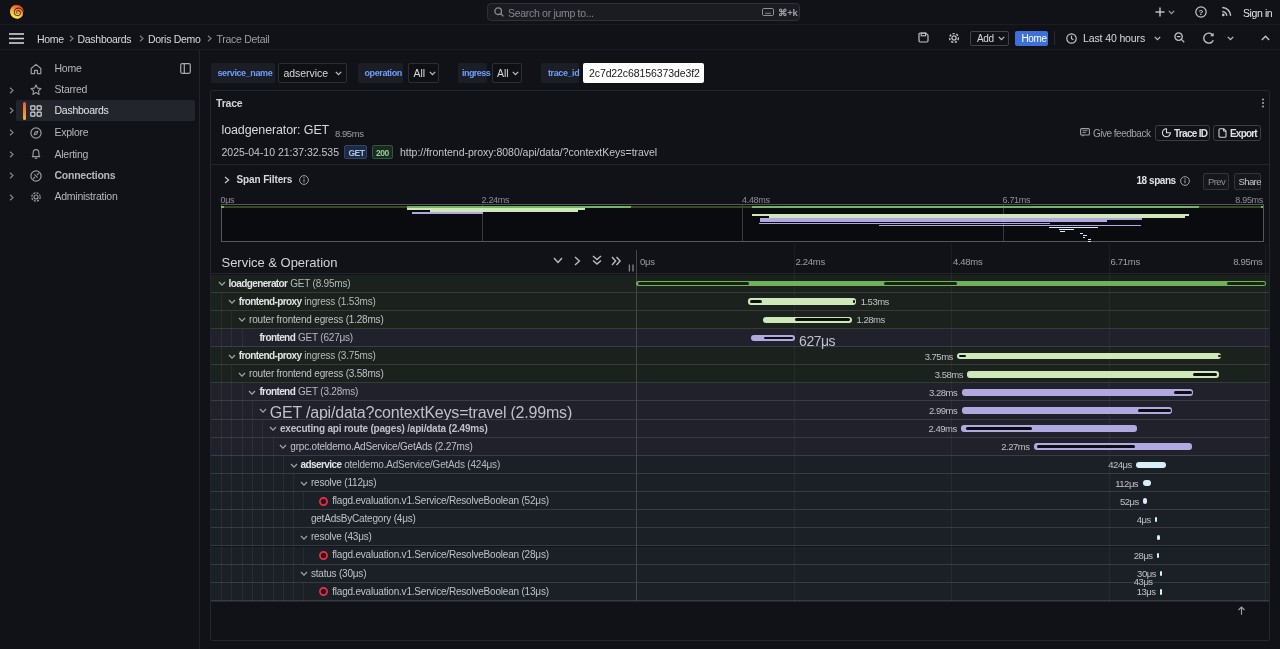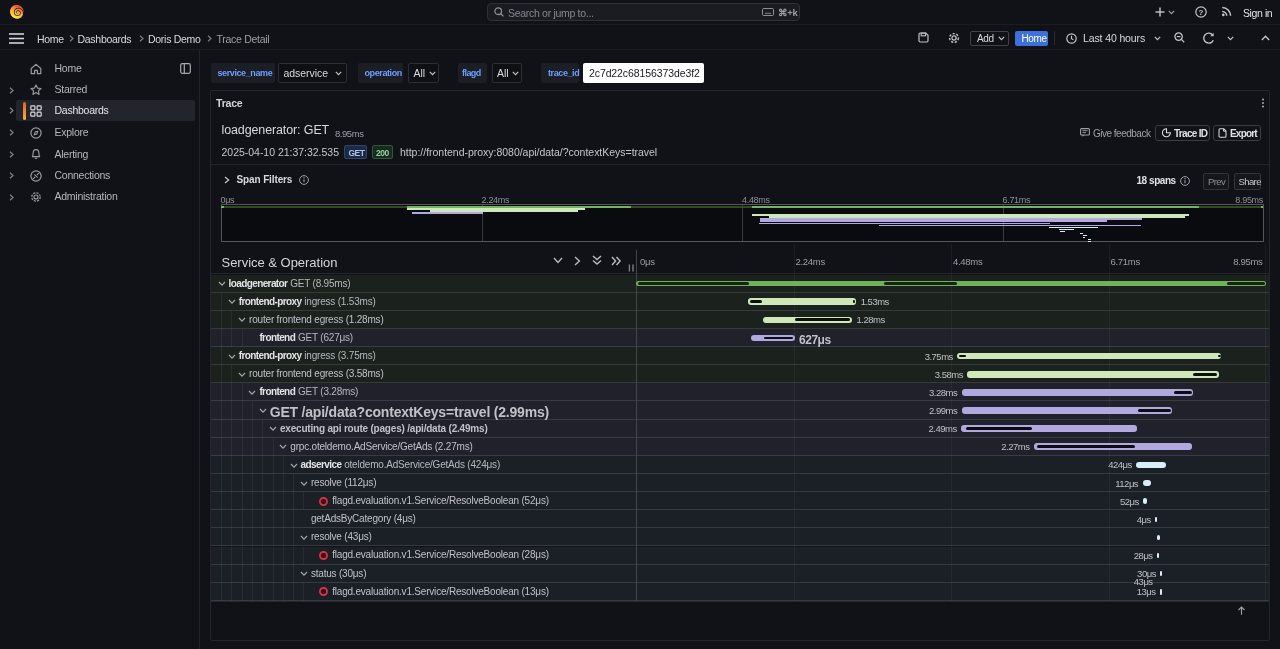--- a/index.html
+++ b/index.html
@@ -147,21 +147,21 @@
     <path d="M4.9 9.8 a1.2 1.2 0 0 0 2.2 0" fill="none" stroke="#9a9ba3" stroke-width="1.1"></path>
   </svg>
 <div class="txt" style="left:54.5px;top:147.5px;font-size:10.5px;color:#b5b6be;font-weight:400;letter-spacing:-0.25px;">Alerting</div>
 <svg class="abs" style="left:9px;top:172.2px;" width="5" height="7" viewBox="0 0 5 7">
     <path d="M1 0.8 L4 3.5 L1 6.2" fill="none" stroke="#83848c" stroke-width="1.2"></path>
   </svg>
 <svg class="abs" style="left:29.5px;top:169.6px;" width="12" height="12" viewBox="0 0 12 12">
     <circle cx="6" cy="6" r="5.1" fill="none" stroke="#9a9ba3" stroke-width="1.2"></circle>
     <path d="M3.2 8.8 L5 7 M7 5 L8.8 3.2 M4.4 4.4 L7.6 7.6" fill="none" stroke="#9a9ba3" stroke-width="1.1"></path>
   </svg>
-<div class="txt" style="left:54.5px;top:168.8px;font-size:10.5px;color:#b5b6be;font-weight:400;letter-spacing:-0.25px;">Connections</div>
+<div class="txt" style="left:54.5px;top:168.8px;font-size:10.5px;color:#b5b6be;font-weight:700;letter-spacing:-0.25px;">Connections</div>
 <svg class="abs" style="left:9px;top:193.6px;" width="5" height="7" viewBox="0 0 5 7">
     <path d="M1 0.8 L4 3.5 L1 6.2" fill="none" stroke="#83848c" stroke-width="1.2"></path>
   </svg>
 <svg class="abs" style="left:29.5px;top:191.0px;" width="12" height="12" viewBox="0 0 12 12">
     <circle cx="6" cy="6" r="4.2" fill="none" stroke="#9a9ba3" stroke-width="1.2" stroke-dasharray="2.1 1.2"></circle>
     <circle cx="6" cy="6" r="2" fill="none" stroke="#9a9ba3" stroke-width="1.15"></circle>
   </svg>
 <div class="txt" style="left:54.5px;top:190.20000000000002px;font-size:10.5px;color:#b5b6be;font-weight:400;letter-spacing:-0.25px;">Administration</div>
 <svg class="abs" style="left:180px;top:63px;" width="11" height="11" viewBox="0 0 11 11">
     <rect x="0.7" y="0.7" width="9.6" height="9.6" rx="1.5" fill="none" stroke="#a8a9b1" stroke-width="1.2"></rect>
@@ -175,21 +175,21 @@
     <path d="M0.8 0.8 L3.5 3.6 L6.2 0.8" fill="none" stroke="#c0c1c9" stroke-width="1.2"></path>
   </svg>
 <div class="abs" style="left:357.5px;top:62.5px;width:45.5px;height:20.5px;background:#1b1e24;border-radius:2px;"></div>
 <div class="txt" style="left:364.5px;top:67.5px;font-size:9px;color:#6e9fff;font-weight:700;letter-spacing:-0.4px;">operation</div>
 <div class="abs" style="left:408px;top:62.5px;width:30.5px;height:20.5px;background:#0f1014;border:1px solid #2c2e36;border-radius:2px;"></div>
 <div class="txt" style="left:413.5px;top:66.5px;font-size:10.5px;color:#d8d9de;font-weight:500;">All</div>
 <svg class="abs" style="left:428.5px;top:70.5px;" width="7" height="5" viewBox="0 0 7 5">
     <path d="M0.8 0.8 L3.5 3.6 L6.2 0.8" fill="none" stroke="#c0c1c9" stroke-width="1.2"></path>
   </svg>
 <div class="abs" style="left:458px;top:62.5px;width:29px;height:20.5px;background:#1b1e24;border-radius:2px;"></div>
-<div class="txt" style="left:462px;top:67.5px;font-size:9px;color:#6e9fff;font-weight:700;letter-spacing:-0.55px;">flagd</div>
+<div class="txt" style="left:462px;top:67.5px;font-size:9px;color:#6e9fff;font-weight:700;letter-spacing:-0.55px;">ingress</div>
 <div class="abs" style="left:491.5px;top:62.5px;width:30.5px;height:20.5px;background:#0f1014;border:1px solid #2c2e36;border-radius:2px;"></div>
 <div class="txt" style="left:497px;top:66.5px;font-size:10.5px;color:#d8d9de;font-weight:500;">All</div>
 <svg class="abs" style="left:512px;top:70.5px;" width="7" height="5" viewBox="0 0 7 5">
     <path d="M0.8 0.8 L3.5 3.6 L6.2 0.8" fill="none" stroke="#c0c1c9" stroke-width="1.2"></path>
   </svg>
 <div class="abs" style="left:541px;top:62.5px;width:37.5px;height:20.5px;background:#1b1e24;border-radius:2px;"></div>
 <div class="txt" style="left:548px;top:67.5px;font-size:9px;color:#6e9fff;font-weight:700;letter-spacing:-0.4px;">trace_id</div>
 <div class="abs" style="left:583px;top:62.5px;width:120.5px;height:20.5px;background:#ffffff;border-radius:2px;"></div>
 <div class="txt" style="left:589px;top:66.5px;font-size:10.5px;color:#16181d;font-weight:400;letter-spacing:-0.1px;">2c7d22c68156373de3f2</div>
 <div class="abs" style="left:210px;top:90px;width:1060px;height:551px;background:#111217;border:1px solid #25262c;border-radius:2px;"></div>
@@ -334,21 +334,21 @@
 <div class="abs" style="left:762.5px;top:316.5px;width:89.5px;height:6.7px;background:#cfe8b9;border-radius:3px;z-index:3;"></div>
 <div class="abs" style="left:795.3px;top:318.3px;width:54.7px;height:2.9px;background:#0d0f0a;border-radius:1.5px;z-index:3;"></div>
 <div class="txt" style="left:856.5px;top:314.3px;font-size:9.5px;color:#c0c1c8;font-weight:400;letter-spacing:-0.5px;z-index:3;">1.28ms</div>
 <div class="abs" style="left:211px;top:328.9px;width:1058px;height:18.13px;background:#20212a;border-bottom:1px solid rgba(175,176,190,0.19);"></div>
 <div class="abs" style="left:221.0px;top:328.9px;width:1px;height:18.13px;background:rgba(255,255,255,0.06);"></div>
 <div class="abs" style="left:231.3px;top:328.9px;width:1px;height:18.13px;background:rgba(255,255,255,0.06);"></div>
 <div class="abs" style="left:241.6px;top:328.9px;width:1px;height:18.13px;background:rgba(255,255,255,0.06);"></div>
 <div class="txt" style="left:259.4px;top:331.9px;font-size:10px;"><span style="font-weight:700;color:#e2e3e7;letter-spacing:-0.6px;">frontend</span> <span style="color:#b7b8bf;letter-spacing:-0.2px;">GET (627μs)</span></div>
 <div class="abs" style="left:751.2px;top:334.6px;width:43.4px;height:6.7px;background:#b1a8e0;border-radius:3px;z-index:3;"></div>
 <div class="abs" style="left:764.0px;top:336.5px;width:28.7px;height:2.9px;background:#0c0c12;border-radius:1.5px;z-index:3;"></div>
-<div class="txt" style="left:799.1px;top:332.5px;font-size:12px;color:#c0c1c8;font-weight:700;letter-spacing:-0.5px;z-index:3;">627μs</div>
+<div class="txt" style="left:799.1px;top:332.5px;font-size:14px;color:#c0c1c8;font-weight:400;letter-spacing:-0.5px;z-index:3;">627μs</div>
 <div class="abs" style="left:211px;top:347.0px;width:1058px;height:18.13px;background:#1b211c;border-bottom:1px solid rgba(175,176,190,0.19);"></div>
 <div class="abs" style="left:221.0px;top:347.0px;width:1px;height:18.13px;background:rgba(255,255,255,0.06);"></div>
 <svg class="abs" style="left:227.8px;top:353.7px;" width="8" height="6" viewBox="0 0 8 6">
     <path d="M1 1 L4 4.2 L7 1" fill="none" stroke="#a3a4ab" stroke-width="1.2"></path>
   </svg>
 <div class="txt" style="left:238.8px;top:350.0px;font-size:10px;"><span style="font-weight:700;color:#e2e3e7;letter-spacing:-0.6px;">frontend-proxy</span> <span style="color:#b7b8bf;letter-spacing:-0.2px;">ingress (3.75ms)</span></div>
 <div class="abs" style="left:957.3px;top:352.7px;width:263.9px;height:6.7px;background:#cfe8b9;border-radius:3px;z-index:3;"></div>
 <div class="abs" style="left:959.2px;top:354.6px;width:6.8px;height:2.9px;background:#0d0f0a;border-radius:1.5px;z-index:3;"></div>
 <div class="abs" style="left:1217.5px;top:354.6px;width:3.0px;height:2.9px;background:#0d0f0a;border-radius:1.5px;z-index:3;"></div>
 <div class="txt" style="right:327.20000000000005px;top:350.6px;font-size:9.5px;color:#c0c1c8;font-weight:400;letter-spacing:-0.5px;z-index:3;">3.75ms</div>
@@ -374,21 +374,21 @@
 <div class="abs" style="left:1173.7px;top:390.8px;width:18.3px;height:2.9px;background:#0c0c12;border-radius:1.5px;z-index:3;"></div>
 <div class="txt" style="right:322.79999999999995px;top:386.8px;font-size:9.5px;color:#c0c1c8;font-weight:400;letter-spacing:-0.5px;z-index:3;">3.28ms</div>
 <div class="abs" style="left:211px;top:401.4px;width:1058px;height:18.13px;background:#20212a;border-bottom:1px solid rgba(175,176,190,0.19);"></div>
 <div class="abs" style="left:221.0px;top:401.4px;width:1px;height:18.13px;background:rgba(255,255,255,0.06);"></div>
 <div class="abs" style="left:231.3px;top:401.4px;width:1px;height:18.13px;background:rgba(255,255,255,0.06);"></div>
 <div class="abs" style="left:241.6px;top:401.4px;width:1px;height:18.13px;background:rgba(255,255,255,0.06);"></div>
 <div class="abs" style="left:251.9px;top:401.4px;width:1px;height:18.13px;background:rgba(255,255,255,0.06);"></div>
 <svg class="abs" style="left:258.7px;top:408.1px;" width="8" height="6" viewBox="0 0 8 6">
     <path d="M1 1 L4 4.2 L7 1" fill="none" stroke="#a3a4ab" stroke-width="1.2"></path>
   </svg>
-<div class="txt" style="left:269.7px;top:404.4px;font-size:14px;font-weight:bold;"><span style="color:#c0c1c8;letter-spacing:-0.2px;">GET /api/data?contextKeys=travel (2.99ms)</span></div>
+<div class="txt" style="left:269.7px;top:404.4px;font-size:16px;"><span style="color:#c0c1c8;letter-spacing:-0.2px;">GET /api/data?contextKeys=travel (2.99ms)</span></div>
 <div class="abs" style="left:961.7px;top:407.1px;width:210.3px;height:6.7px;background:#b1a8e0;border-radius:3px;z-index:3;"></div>
 <div class="abs" style="left:1137.5px;top:409.0px;width:33.3px;height:2.9px;background:#0c0c12;border-radius:1.5px;z-index:3;"></div>
 <div class="txt" style="right:322.79999999999995px;top:405.0px;font-size:9.5px;color:#c0c1c8;font-weight:400;letter-spacing:-0.5px;z-index:3;">2.99ms</div>
 <div class="abs" style="left:211px;top:419.5px;width:1058px;height:18.13px;background:#20212a;border-bottom:1px solid rgba(175,176,190,0.19);"></div>
 <div class="abs" style="left:221.0px;top:419.5px;width:1px;height:18.13px;background:rgba(255,255,255,0.06);"></div>
 <div class="abs" style="left:231.3px;top:419.5px;width:1px;height:18.13px;background:rgba(255,255,255,0.06);"></div>
 <div class="abs" style="left:241.6px;top:419.5px;width:1px;height:18.13px;background:rgba(255,255,255,0.06);"></div>
 <div class="abs" style="left:251.9px;top:419.5px;width:1px;height:18.13px;background:rgba(255,255,255,0.06);"></div>
 <div class="abs" style="left:262.2px;top:419.5px;width:1px;height:18.13px;background:rgba(255,255,255,0.06);"></div>
 <svg class="abs" style="left:269.0px;top:426.2px;" width="8" height="6" viewBox="0 0 8 6">

